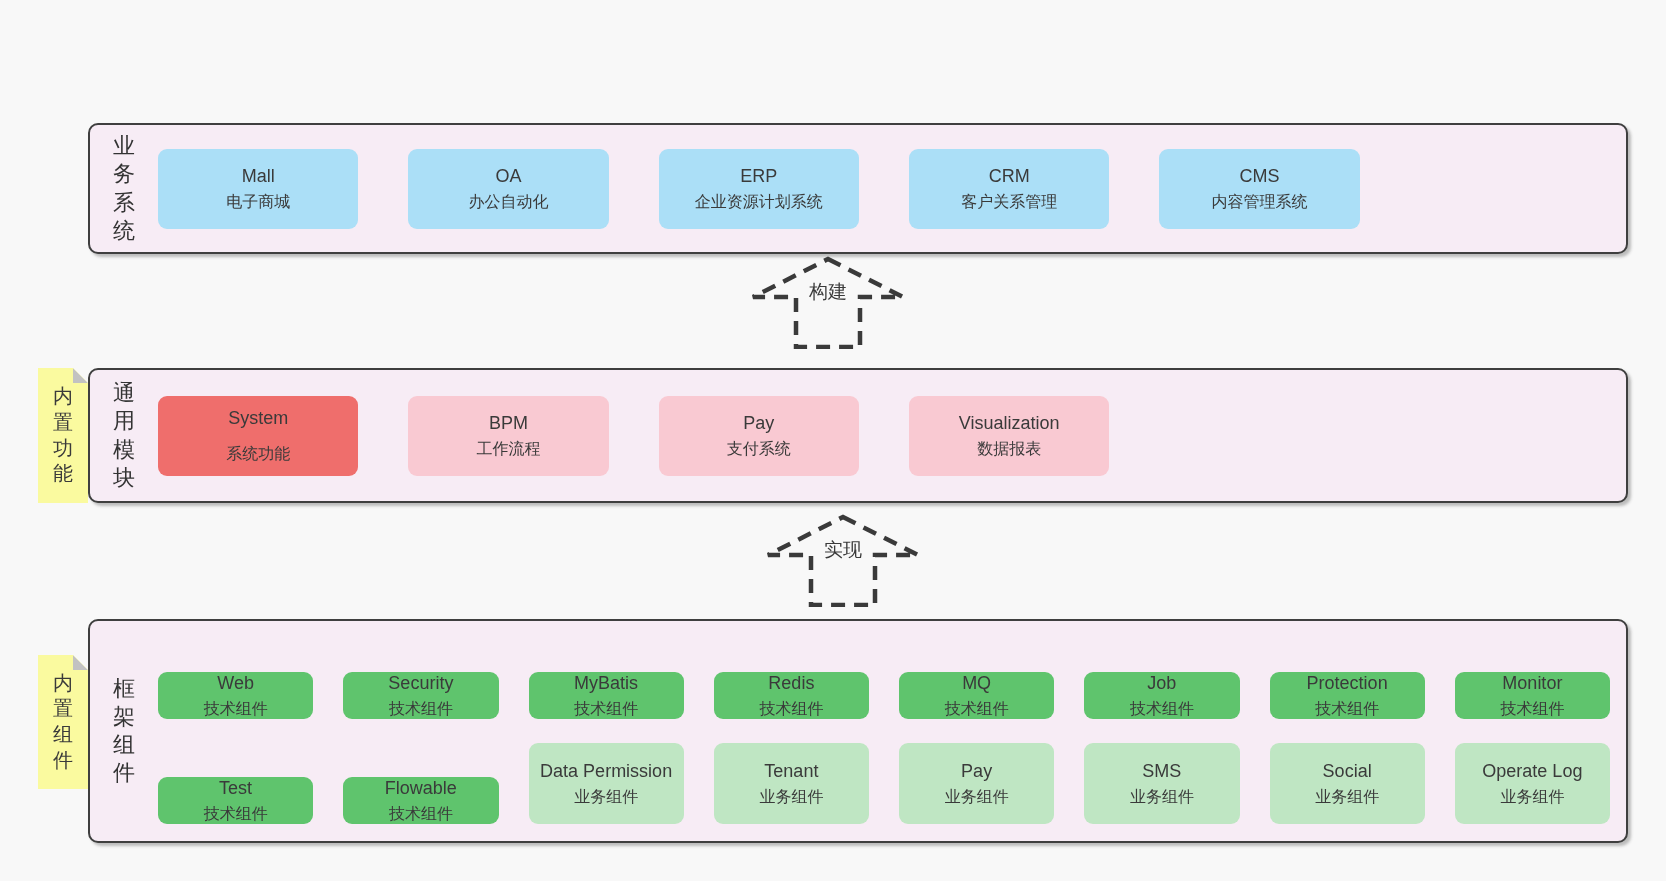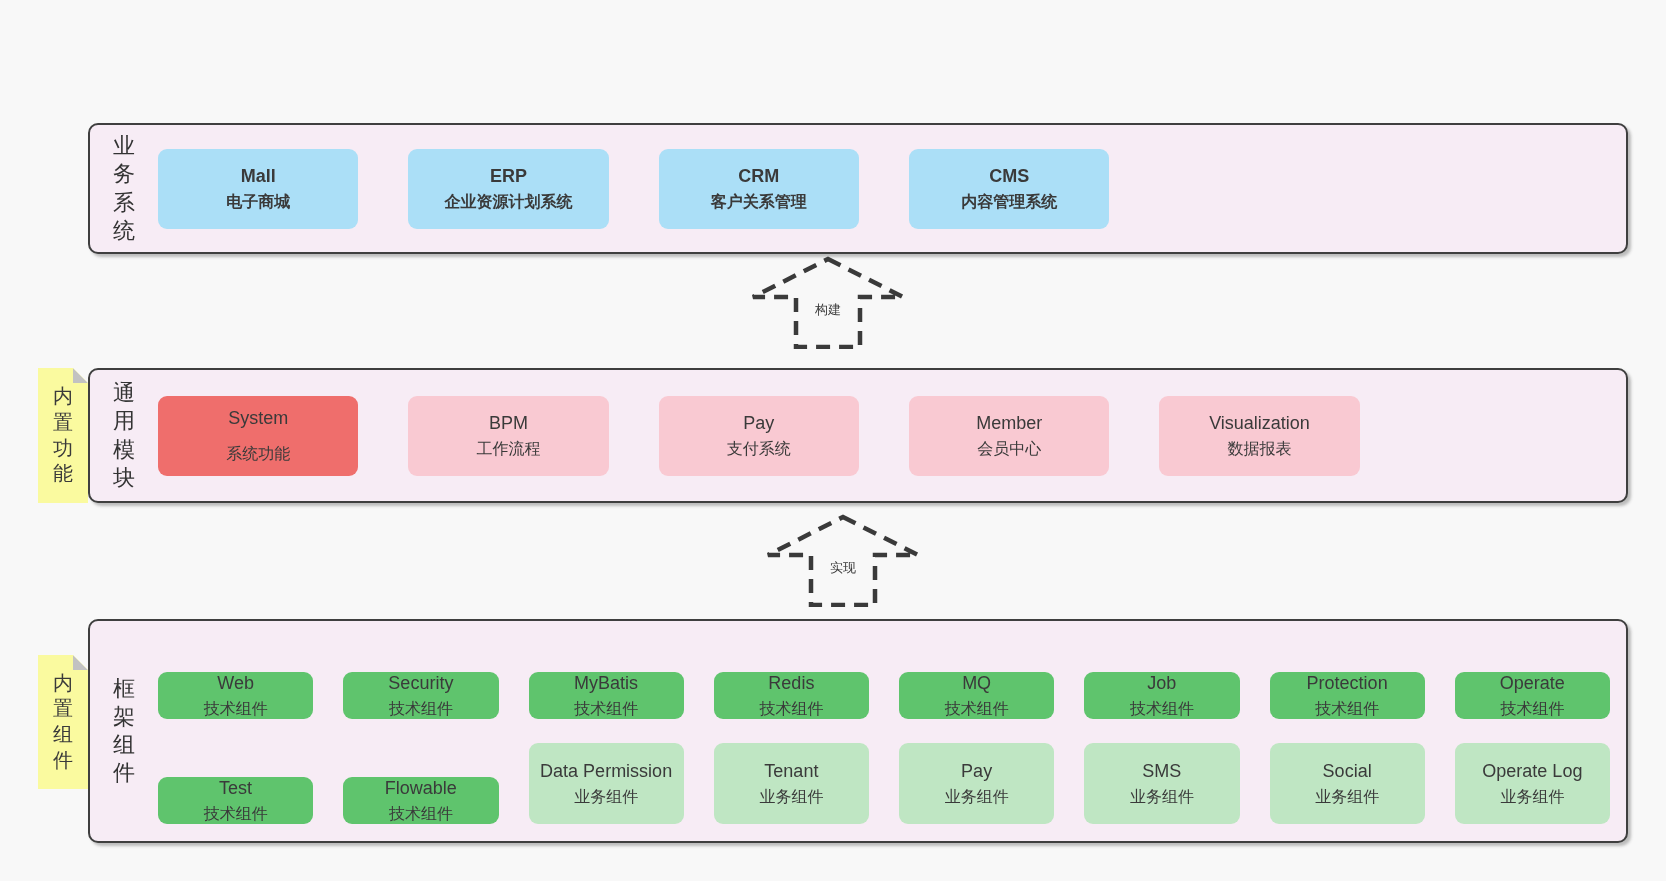--- a/index.html
+++ b/index.html
@@ -34,21 +34,21 @@
   .boxes{flex:1; margin-left:10px; display:grid; align-content:center;}
   .cols-6{grid-template-columns:repeat(6,1fr); column-gap:50px; grid-auto-rows:80px;}
   .cols-8{grid-template-columns:repeat(8,1fr); column-gap:30px; row-gap:24px; grid-auto-rows:81px;}
 
   .box{
     border-radius:9px; display:flex; flex-direction:column; align-items:center;
     justify-content:center; text-align:center; padding:2px 8px; box-sizing:border-box;
   }
   .box .t{font-size:18px; line-height:1.35;}
   .box .s{font-size:16px; line-height:1.3; margin-top:4px;text-align:center;}
-  .box.blue{background:var(--blue);font-weight:bold;}
+  .box.blue{background:var(--blue);}
   .box.red{background:var(--red);gap:9px;}
   .box.pink{background:var(--pink);}
   .box.green{background:var(--green);margin-top:34px;}
   .box.light_green{background:var(--light-green);}
 
   .tag{
     position:absolute; left:38px; width:50px; background:var(--tag-yellow);
     display:flex; align-items:center; justify-content:center; font-size:20px;
     clip-path:polygon(0 0, calc(100% - 15px) 0, 100% 15px, 100% 100%, 0 100%);
     z-index:0;
@@ -58,22 +58,22 @@
     background:var(--tag-fold); clip-path:polygon(0 0, 100% 100%, 0 100%);
   }
   #tag-modules{top:368px; height:135px;}
   #tag-components{top:655px; height:134px;}
 
   .arrow{position:absolute; width:170px; height:94px;}
   #arrow-build{left:743px; top:255px;}
   #arrow-implement{left:758px; top:513px;text-decoration:underline;}
   .arrow svg{position:absolute; left:0; top:0;}
   .arrow-label{
-    position:absolute; left:50%; top:46px; transform:translateX(-50%);
-    background:var(--page-bg); padding:0 4px; font-size:13px; white-space:nowrap;
+    position:absolute; left:50%; top:24px; transform:translateX(-50%);
+    background:var(--page-bg); padding:0 4px; font-size:19px; white-space:nowrap;
   }
 </style>
 </head>
 <body>
 
 <div>
 
   <div class="tag" id="tag-modules">
     <span class="v-text">
         <div class="v-chars">
@@ -101,20 +101,24 @@
           <div>业</div>
           <div>务</div>
           <div>系</div>
           <div>统</div>
         </div>
       </div>
     <div class="boxes cols-6" id="boxes-0">
         <div class="box blue">
           <div class="t">Mall</div>
           <div class="s">电子商城</div>
+        </div>
+        <div class="box blue">
+          <div class="t">OA</div>
+          <div class="s">办公自动化</div>
         </div>
         <div class="box blue">
           <div class="t">ERP</div>
           <div class="s">企业资源计划系统</div>
         </div>
         <div class="box blue">
           <div class="t">CRM</div>
           <div class="s">客户关系管理</div>
         </div>
         <div class="box blue">
@@ -147,24 +151,20 @@
         </div>
         <div class="box pink">
           <div class="t">BPM</div>
           <div class="s">工作流程</div>
         </div>
         <div class="box pink">
           <div class="t">Pay</div>
           <div class="s">支付系统</div>
         </div>
         <div class="box pink">
-          <div class="t">Member</div>
-          <div class="s">会员中心</div>
-        </div>
-        <div class="box pink">
           <div class="t">Visualization</div>
           <div class="s">数据报表</div>
         </div>
       </div>
   </section>
 
   <div class="arrow" id="arrow-implement">
     <svg width="170" height="94" viewBox="0 0 170 94">
       <path d="M85 4 L160 42 L117 42 L117 92 L53 92 L53 42 L10 42 Z" fill="none" stroke="#3A3A3A" stroke-width="4.5" stroke-dasharray="14 9"></path>
     </svg>
@@ -203,21 +203,21 @@
         </div>
         <div class="box green">
           <div class="t">Job</div>
           <div class="s">技术组件</div>
         </div>
         <div class="box green">
           <div class="t">Protection</div>
           <div class="s">技术组件</div>
         </div>
         <div class="box green">
-          <div class="t">Operate</div>
+          <div class="t">Monitor</div>
           <div class="s">技术组件</div>
         </div>
         <div class="box green">
           <div class="t">Test</div>
           <div class="s">技术组件</div>
         </div>
         <div class="box green">
           <div class="t">Flowable</div>
           <div class="s">技术组件</div>
         </div>

